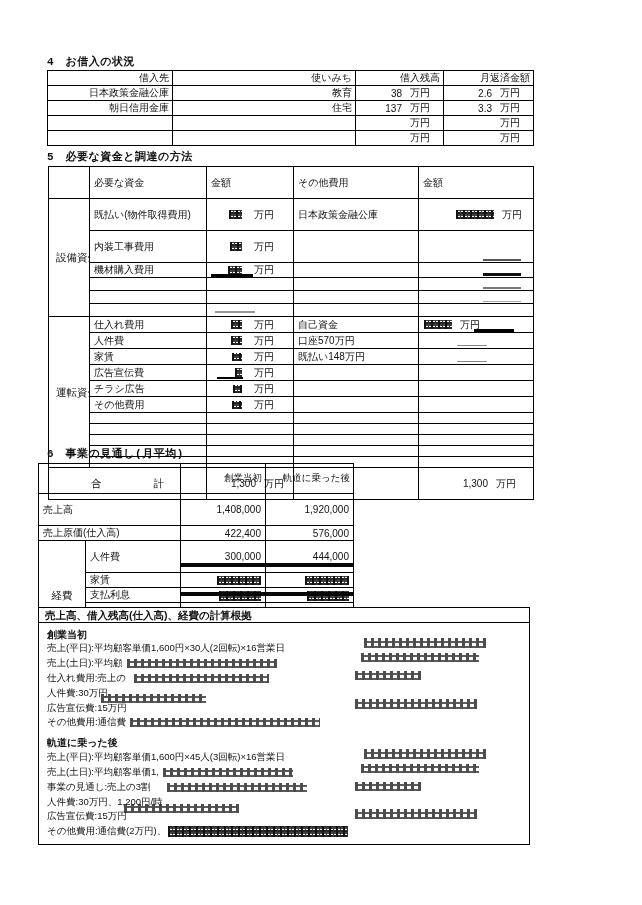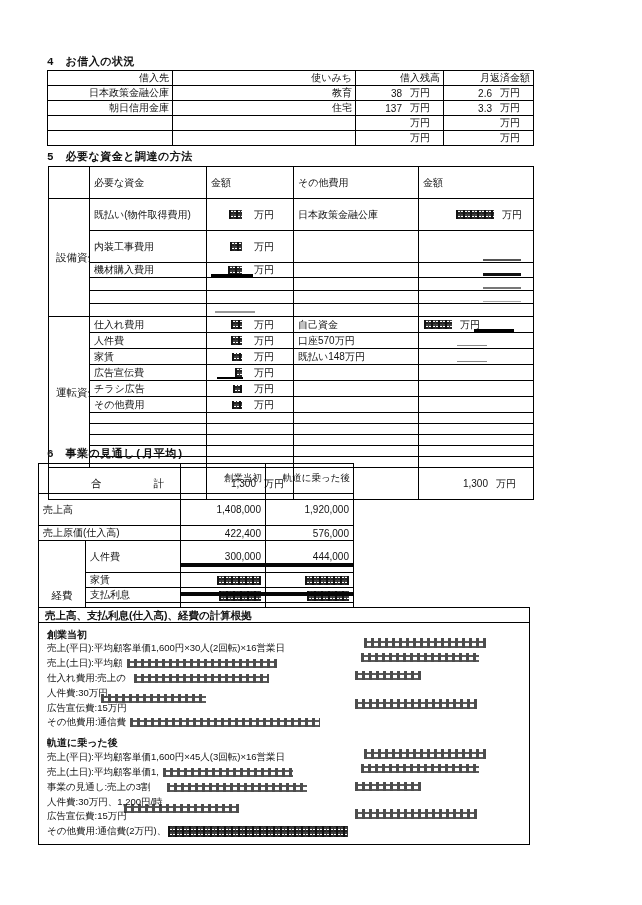--- a/index.html
+++ b/index.html
@@ -433,21 +433,21 @@
       <td colspan="2" class="l">利益</td>
       <td colspan="2" style="text-align:left"><span class="rdt" style="width:114px;height:12px;margin-left:32px;opacity:1"></span></td>
     </tr>
   </tbody>
     </table>
 
   <div class="bar" style="left:181px; top:563px; width:172px; height:4px;"></div>
   <div class="bar" style="left:181px; top:592px; width:172px; height:4px;"></div>
 
   <div class="calc">
-    <div class="calc-header">売上高、支払利息(仕入高)、経費の計算根拠</div>
+    <div class="calc-header">売上高、借入残高(仕入高)、経費の計算根拠</div>
     <div class="calc-body">
 
       <div class="cl head" style="top:5px">創業当初</div>
       <div class="cl" style="top:19px"><span>売上(平日):平均顧客単価1,600円×30人(2回転)×16営業日</span></div>
       <div class="cl" style="top:49px"><span>仕入れ費用:売上の</span><span class="rdt rdt-sparse" style="width:135px;margin-left:8px"></span></div>
       <div class="cl" style="top:34px"><span>売上(土日):平均顧</span><span class="rdt rdt-sparse" style="width:150px;margin-left:5px"></span></div>
       <div class="cl" style="top:64px"><span>人件費:30万円</span></div>
       <div class="abs rdt rdt-sparse" style="left:62px; top:71px; width:105px; height:9px;"></div>
       <div class="cl" style="top:79px"><span>広告宣伝費:15万円</span></div>
       <div class="cl" style="top:93px"><span>その他費用:通信費</span><span class="rdt rdt-sparse" style="width:190px;margin-left:4px"></span></div>

